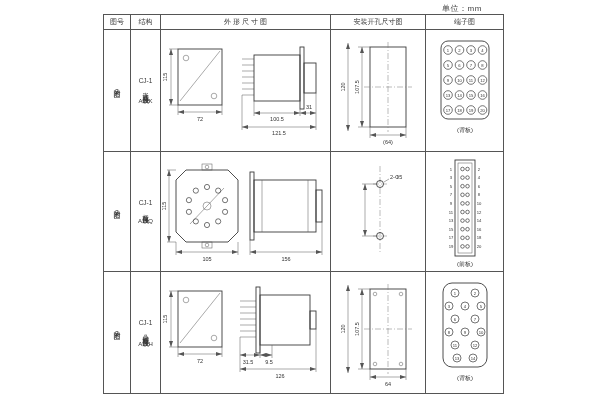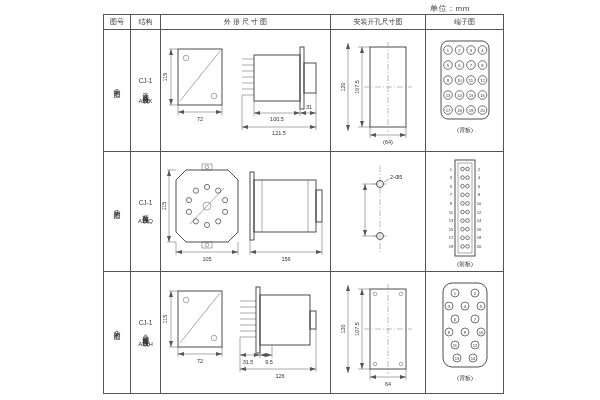--- a/index.html
+++ b/index.html
@@ -1,19 +1,19 @@
 <!DOCTYPE html>
 <html><head>
 <meta charset="utf-8">
 <style>
   * { margin:0; padding:0; box-sizing:border-box; }
   html,body { width:600px; height:400px; background:#ffffff; font-family:"Liberation Sans", sans-serif; color:#333; }
   .page { position:relative; width:600px; height:400px; background:#ffffff; overflow:hidden; }
 
-  .unit-label { position:absolute; top:3px; left:430px; font-size:8px; color:#444; letter-spacing:0.5px; }
+  .unit-label { position:absolute; top:3px; left:442px; font-size:8px; color:#444; letter-spacing:0.5px; }
 
   .tbl {
     position:absolute; left:103px; top:14px; width:401px; height:380px;
     display:grid;
     grid-template-columns:27px 30px 170px 95px 1fr;
     grid-template-rows:15px 122px 120px 1fr;
     border:1px solid #555; background:#fff;
   }
   .cell {
     border-right:1px solid #555; border-bottom:1px solid #555;

